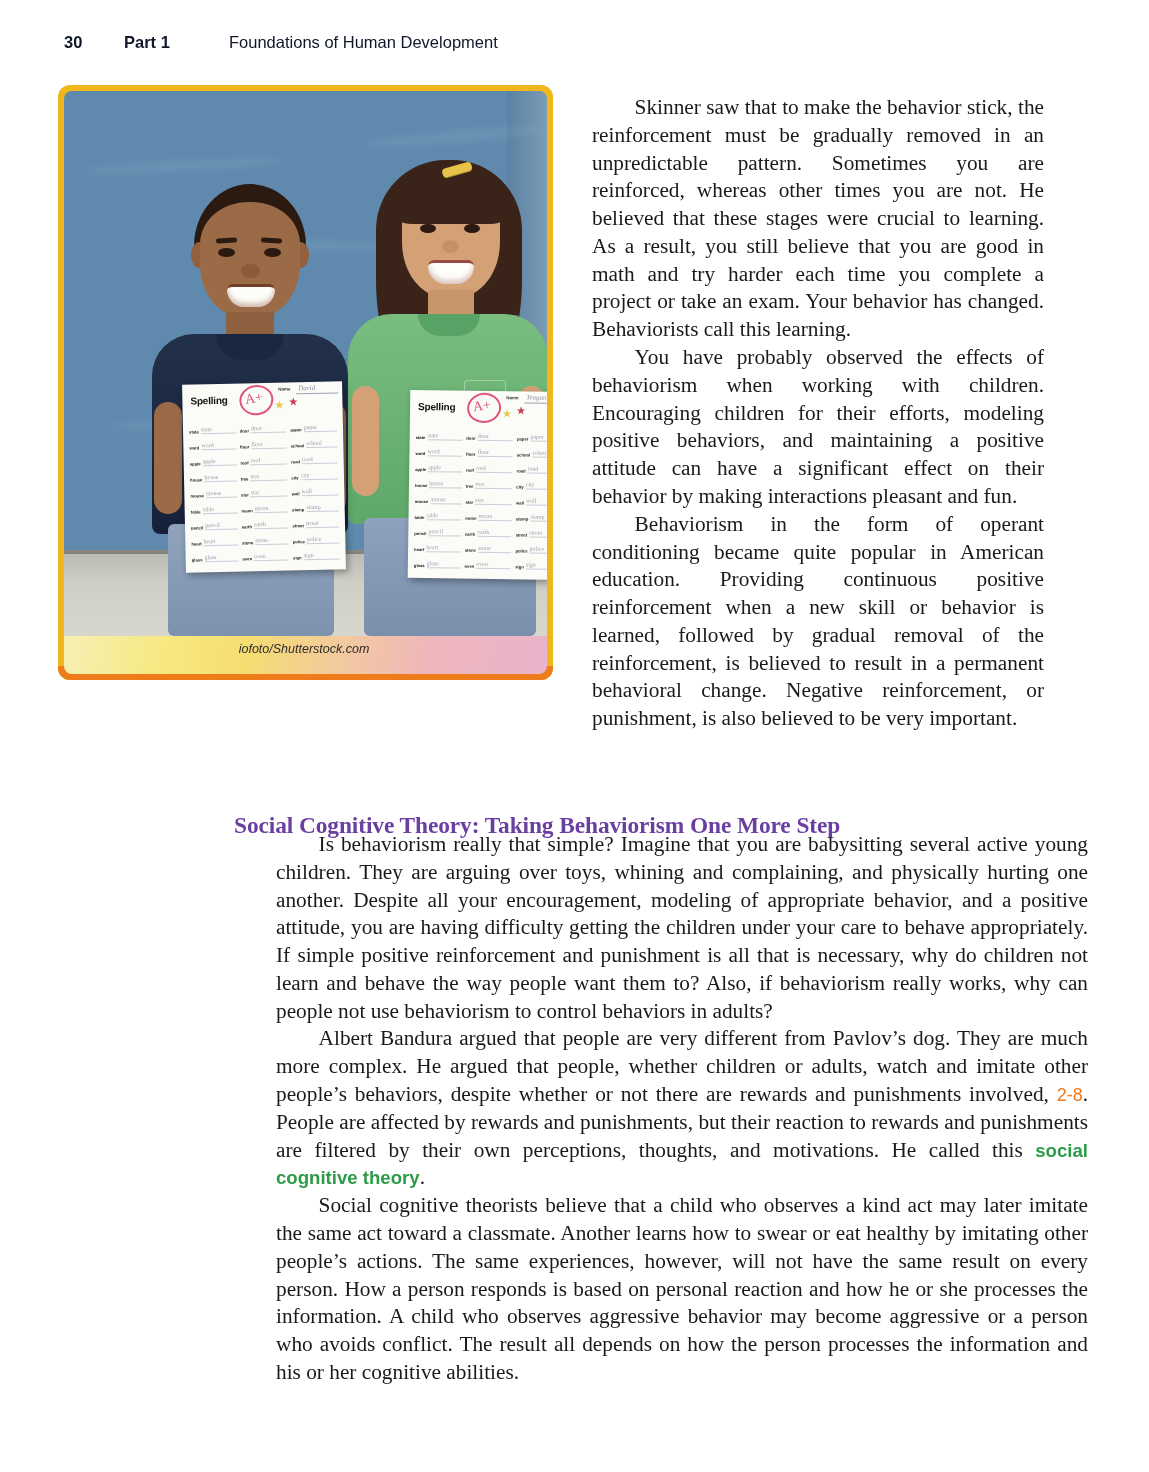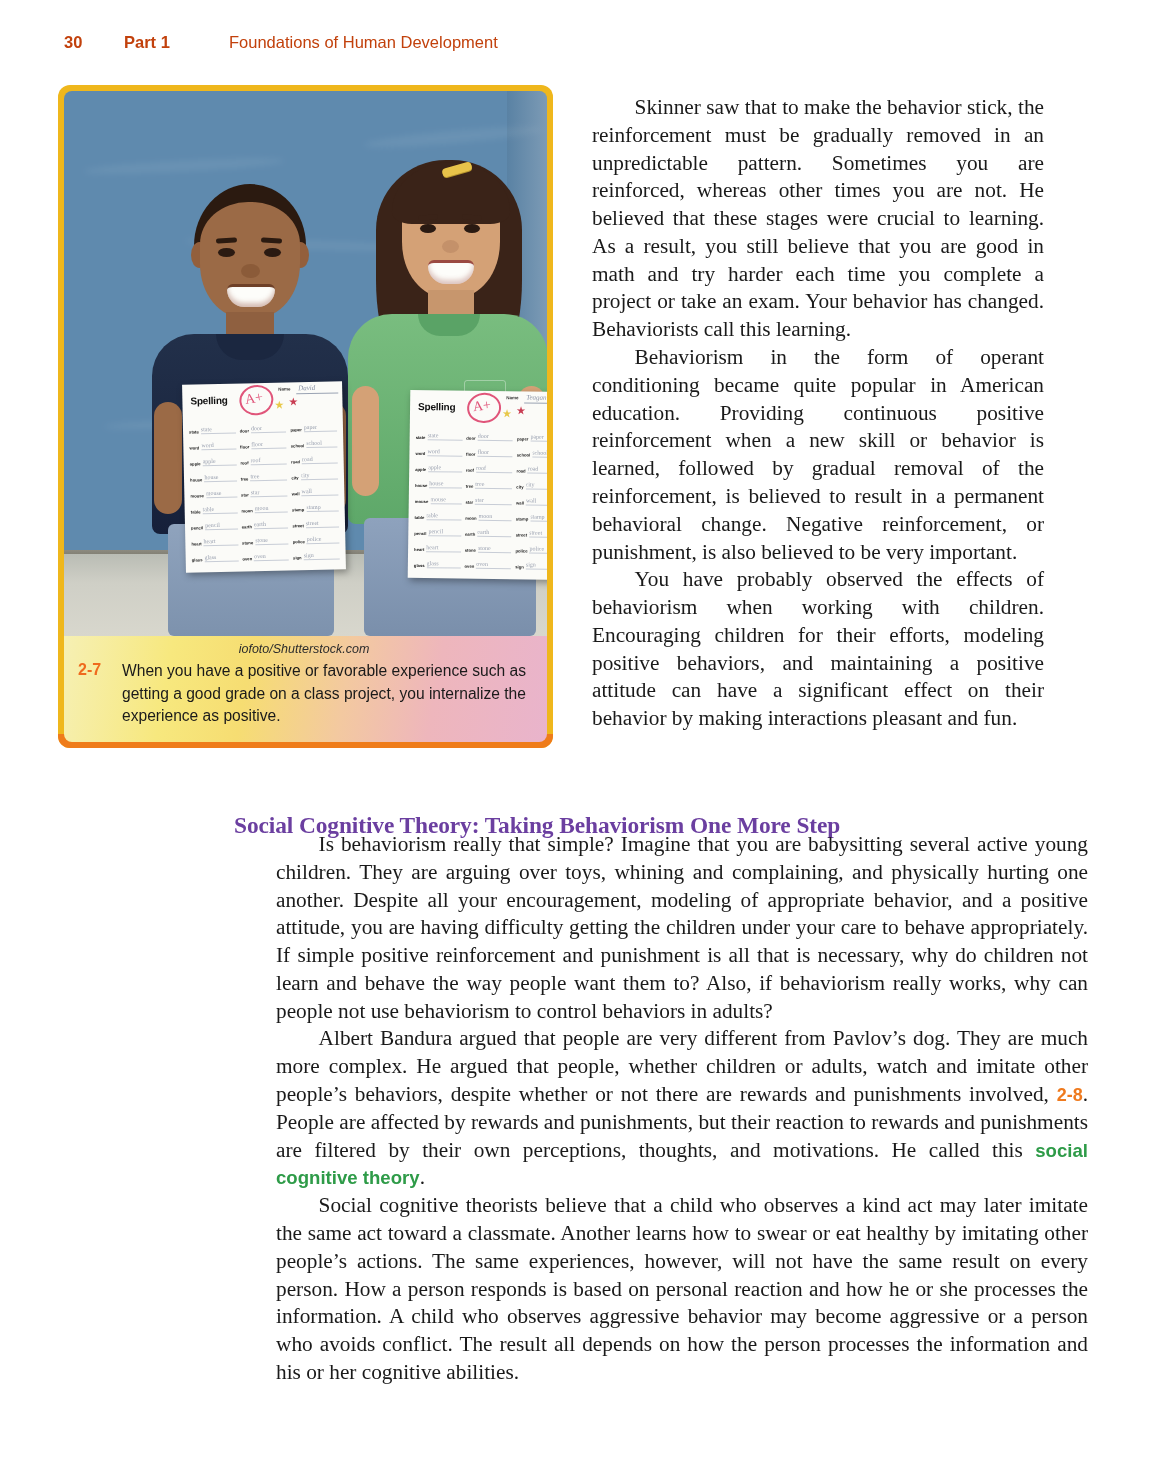--- a/index.html
+++ b/index.html
@@ -17,21 +17,21 @@
   }
 
   
   .running-head {
     position: absolute;
     left: 64px;
     top: 33px;
     width: 900px;
     font-family: "Liberation Sans", sans-serif;
     font-size: 16.5px;
-    color: #c2410c;
+    color: #0f172a;
     white-space: nowrap;
   }
   .rh-page {
     font-weight: bold;
     display: inline-block;
     width: 60px;
   }
   .rh-part {
     font-weight: bold;
     display: inline-block;
@@ -420,21 +420,21 @@
     font-size: 21.3px;
     line-height: 1.305;
     text-align: justify;
     text-justify: inter-word;
     margin-left: 44px;
   }
   .col-full p { margin: 0; text-indent: 2.0em; }
 
   .fig-ref {
     font-family: "Liberation Sans", sans-serif;
-    font-weight: bold;
+    font-weight: normal;
     font-size: 18px;
     color: #ef7a1e;
   }
   .keyterm {
     font-family: "Liberation Sans", sans-serif;
     font-weight: bold;
     font-size: 18.6px;
     color: #2e9b48;
   }
 </style>
@@ -754,33 +754,29 @@
                 <span class="wlabel">sign</span>
                 <span class="wfill">sign</span>
               </div>
             </div>
         </div>
       </div>
     </div>
 
     <div class="caption">
       <div class="credit">iofoto/Shutterstock.com</div>
-      <div class="cap-body">
-        <div class="cap-num">2-7</div>
-        <div class="cap-text">When you have a positive or favorable experience such as getting a good grade on a class project, you internalize the experience as positive.</div>
-      </div>
     </div>
 
   </div>
 </div>
 
 <div class="col-right">
   <p>Skinner saw that to make the behavior stick, the reinforcement must be gradually removed in an unpredictable pattern. Sometimes you are reinforced, whereas other times you are not. He believed that these stages were crucial to learning. As a result, you still believe that you are good in math and try harder each time you complete a project or take an exam. Your behavior has changed. Behaviorists call this learning.</p>
+  <p>You have probably observed the effects of behaviorism when working with children. Encouraging children for their efforts, modeling positive behaviors, and maintaining a positive attitude can have a significant effect on their behavior by making interactions pleasant and fun.</p>
   <p>Behaviorism in the form of operant conditioning became quite popular in American education. Providing continuous positive reinforcement when a new skill or behavior is learned, followed by gradual removal of the reinforcement, is believed to result in a permanent behavioral change. Negative reinforcement, or punishment, is also believed to be very important.</p>
-  <p>You have probably observed the effects of behaviorism when working with children. Encouraging children for their efforts, modeling positive behaviors, and maintaining a positive attitude can have a significant effect on their behavior by making interactions pleasant and fun.</p>
 </div>
 
 <h2 class="section-heading">Social Cognitive Theory: Taking Behaviorism One More Step</h2>
 
 <div class="col-full">
   <p>Is behaviorism really that simple? Imagine that you are babysitting several active young children. They are arguing over toys, whining and complaining, and physically hurting one another. Despite all your encouragement, modeling of appropriate behavior, and a positive attitude, you are having difficulty getting the children under your care to behave appropriately. If simple positive reinforcement and punishment is all that is necessary, why do children not learn and behave the way people want them to? Also, if behaviorism really works, why can people not use behaviorism to control behaviors in adults?</p>
   <p><span>Albert Bandura argued that people are very different from Pavlov’s dog. They are much more complex. He argued that people, whether children or adults, watch and imitate other people’s behaviors, despite whether or not there are rewards and punishments involved, </span><span class="fig-ref">2-8</span><span>. People are affected by rewards and punishments, but their reaction to rewards and punishments are filtered by their own perceptions, thoughts, and motivations. He called this </span><span class="keyterm">social cognitive theory</span><span>.</span></p>
   <p>Social cognitive theorists believe that a child who observes a kind act may later imitate the same act toward a classmate. Another learns how to swear or eat healthy by imitating other people’s actions. The same experiences, however, will not have the same result on every person. How a person responds is based on personal reaction and how he or she processes the information. A child who observes aggressive behavior may become aggressive or a person who avoids conflict. The result all depends on how the person processes the information and his or her cognitive abilities.</p>
 </div>
 

